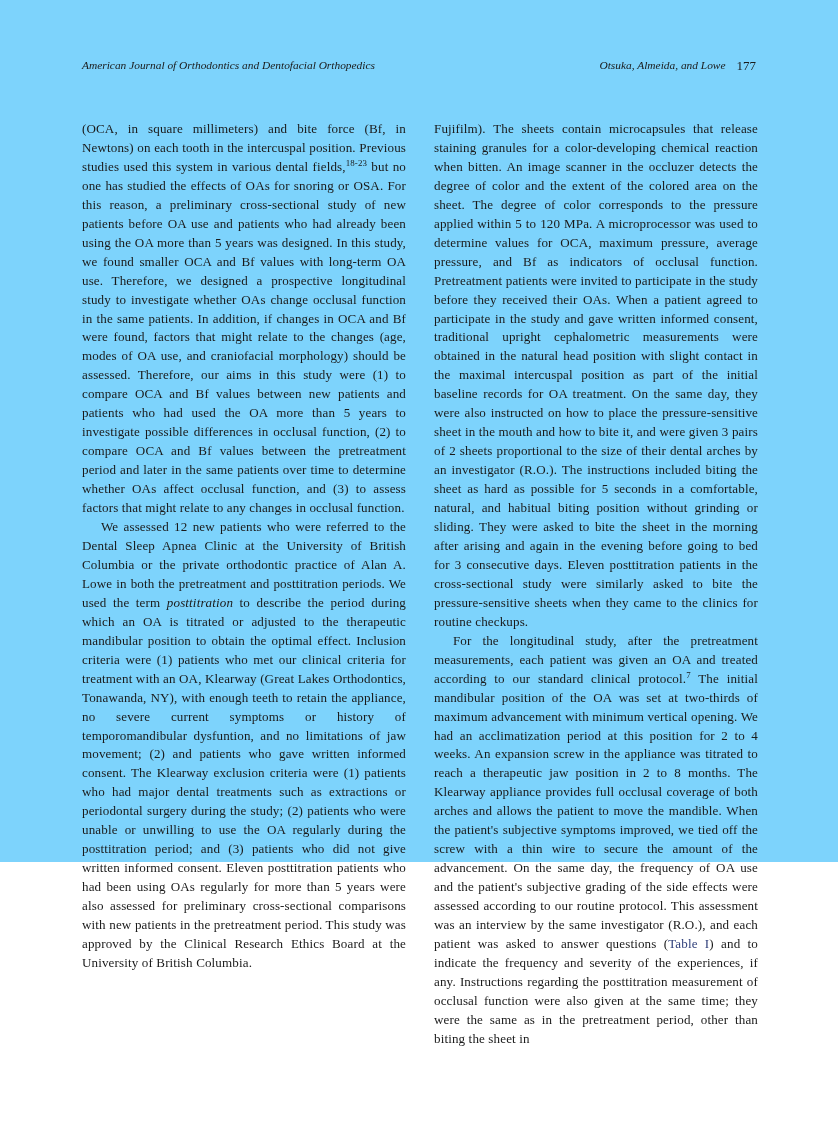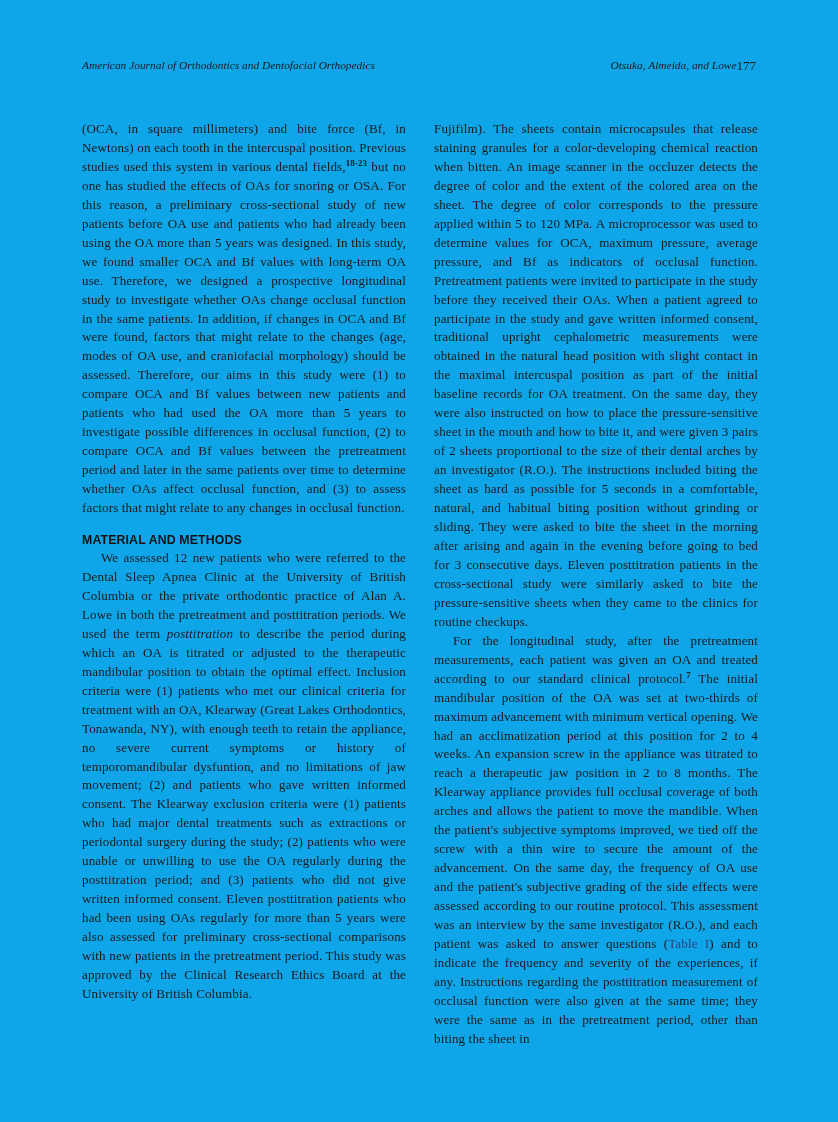--- a/index.html
+++ b/index.html
@@ -13,22 +13,22 @@
     position: relative;
     font-family: "Liberation Serif", "DejaVu Serif", serif;
     color: #1a1a1a;
     overflow: hidden;
   }
 
   .page {
     position: absolute;
     left: 0; top: 0;
     width: 838px;
-    height: 1122px;
-    background: #0ea5e9;
+    height: 862px;
+    background: #7dd3fc;
   }
 
   
   .running-head {
     position: absolute;
     left: 82px;
     top: 58px;
     width: 674px;
     display: flex;
     justify-content: space-between;
@@ -37,20 +37,21 @@
   .rh-left {
     font-family: "Liberation Serif", "DejaVu Serif", serif;
     font-style: italic;
     font-size: 11.4px;
     line-height: 15.5px;
     color: #1a1a1a;
   }
   .rh-right {
     display: flex;
     align-items: flex-start;
+    gap: 11px;
     font-size: 11.4px;
     line-height: 15.5px;
   }
   .rh-authors {
     font-style: italic;
   }
   .rh-pageno {
     font-weight: normal;
     font-size: 13px;
     font-style: normal;
@@ -77,21 +78,21 @@
     text-justify: inter-word;
     hyphens: none;
     letter-spacing: 0.01em;
   }
   p.indent {
     text-indent: 1.45em;
   }
   .sup {
     font-size: 0.68em;
     vertical-align: super;
-    font-weight: bold;
+    font-weight: normal;
     line-height: 0;
   }
   .ital { font-style: italic; font-family: Liberation Serif, serif; }
   .xref {
     color: #2f3f7a;
   }
 
   h2.section-head {
     font-family: "Liberation Sans", "DejaVu Sans", sans-serif;
     font-size: 12.3px;
@@ -116,21 +117,20 @@
       <span class="rh-pageno">177</span>
     </div>
   </div>
 
   <div class="columns">
 
     <div class="col">
 
       <p class="body"><span>(OCA, in square millimeters) and bite force (Bf, in Newtons) on each tooth in the intercuspal position. Previous studies used this system in various dental fields,</span><span class="sup">18-23</span><span> but no one has studied the effects of OAs for snoring or OSA. For this reason, a preliminary cross-sectional study of new patients before OA use and patients who had already been using the OA more than 5 years was designed. In this study, we found smaller OCA and Bf values with long-term OA use. Therefore, we designed a prospective longitudinal study to investigate whether OAs change occlusal function in the same patients. In addition, if changes in OCA and Bf were found, factors that might relate to the changes (age, modes of OA use, and craniofacial morphology) should be assessed. Therefore, our aims in this study were (1) to compare OCA and Bf values between new patients and patients who had used the OA more than 5 years to investigate possible differences in occlusal function, (2) to compare OCA and Bf values between the pretreatment period and later in the same patients over time to determine whether OAs affect occlusal function, and (3) to assess factors that might relate to any changes in occlusal function.</span></p>
 
-      <h2 class="section-head">MATERIAL AND METHODS</h2>
 
       <p class="body indent"><span>We assessed 12 new patients who were referred to the Dental Sleep Apnea Clinic at the University of British Columbia or the private orthodontic practice of Alan A. Lowe in both the pretreatment and posttitration periods. We used the term </span><span class="ital">posttitration</span><span> to describe the period during which an OA is titrated or adjusted to the therapeutic mandibular position to obtain the optimal effect. Inclusion criteria were (1) patients who met our clinical criteria for treatment with an OA, Klearway (Great Lakes Orthodontics, Tonawanda, NY), with enough teeth to retain the appliance, no severe current symptoms or history of temporomandibular dysfuntion, and no limitations of jaw movement; (2) and patients who gave written informed consent. The Klearway exclusion criteria were (1) patients who had major dental treatments such as extractions or periodontal surgery during the study; (2) patients who were unable or unwilling to use the OA regularly during the posttitration period; and (3) patients who did not give written informed consent. Eleven posttitration patients who had been using OAs regularly for more than 5 years were also assessed for preliminary cross-sectional comparisons with new patients in the pretreatment period. This study was approved by the Clinical Research Ethics Board at the University of British Columbia.</span></p>
 
 
     </div>
 
     <div class="col">
 
       <p class="body">Fujifilm). The sheets contain microcapsules that release staining granules for a color-developing chemical reaction when bitten. An image scanner in the occluzer detects the degree of color and the extent of the colored area on the sheet. The degree of color corresponds to the pressure applied within 5 to 120 MPa. A microprocessor was used to determine values for OCA, maximum pressure, average pressure, and Bf as indicators of occlusal function. Pretreatment patients were invited to participate in the study before they received their OAs. When a patient agreed to participate in the study and gave written informed consent, traditional upright cephalometric measurements were obtained in the natural head position with slight contact in the maximal intercuspal position as part of the initial baseline records for OA treatment. On the same day, they were also instructed on how to place the pressure-sensitive sheet in the mouth and how to bite it, and were given 3 pairs of 2 sheets proportional to the size of their dental arches by an investigator (R.O.). The instructions included biting the sheet as hard as possible for 5 seconds in a comfortable, natural, and habitual biting position without grinding or sliding. They were asked to bite the sheet in the morning after arising and again in the evening before going to bed for 3 consecutive days. Eleven posttitration patients in the cross-sectional study were similarly asked to bite the pressure-sensitive sheets when they came to the clinics for routine checkups.</p>
 

